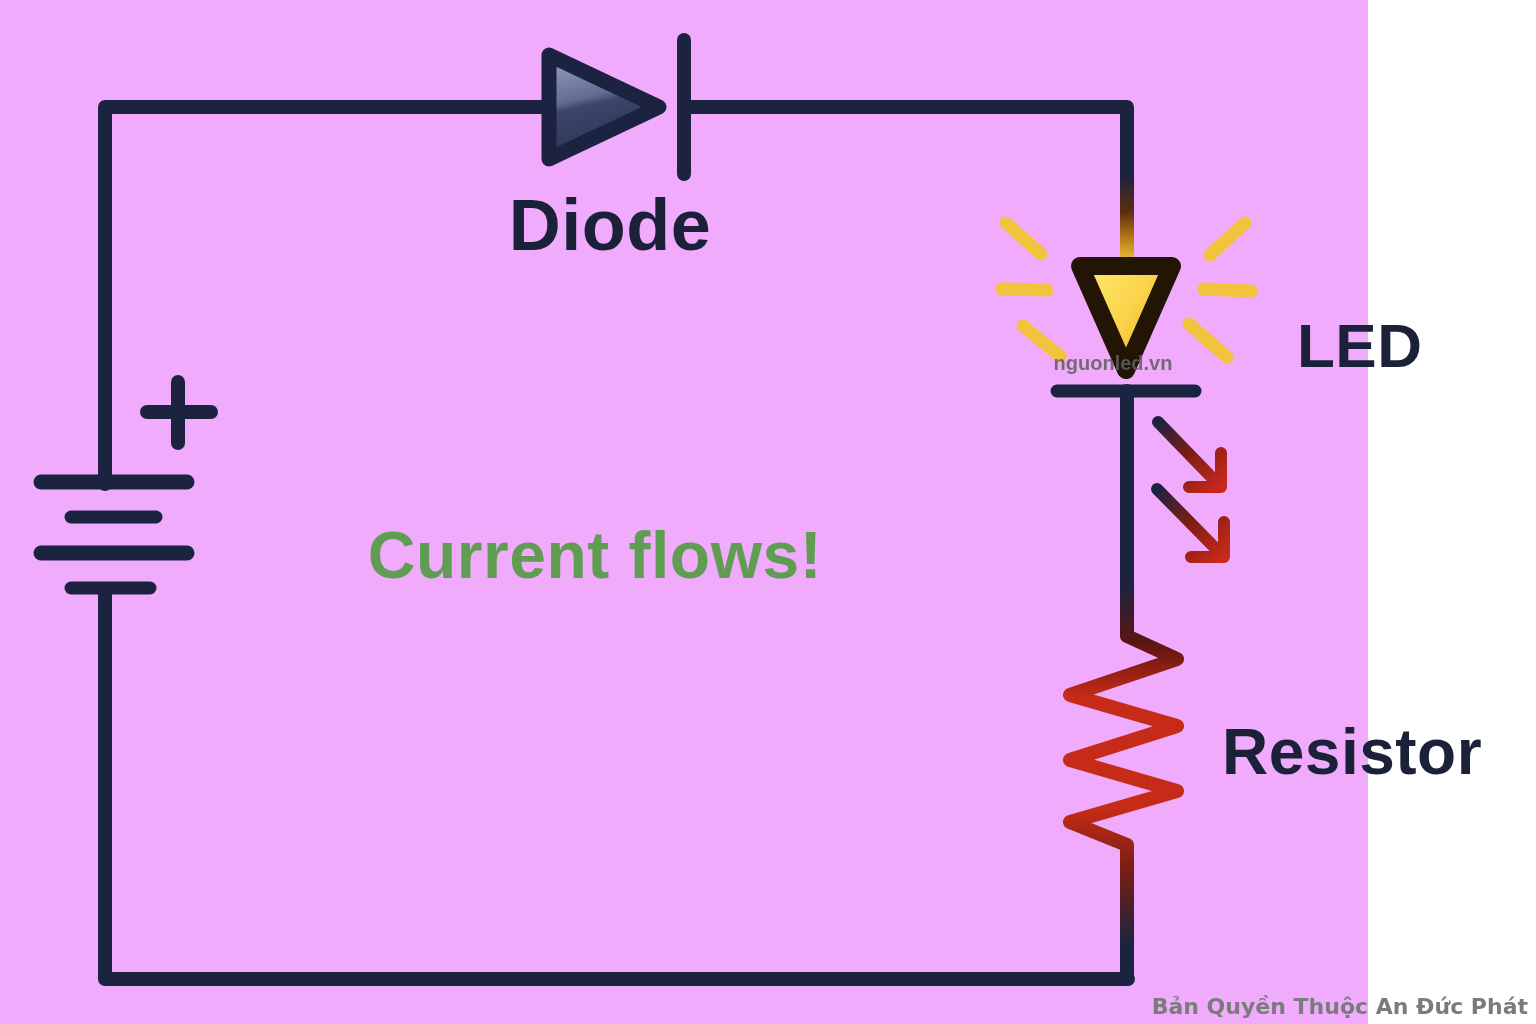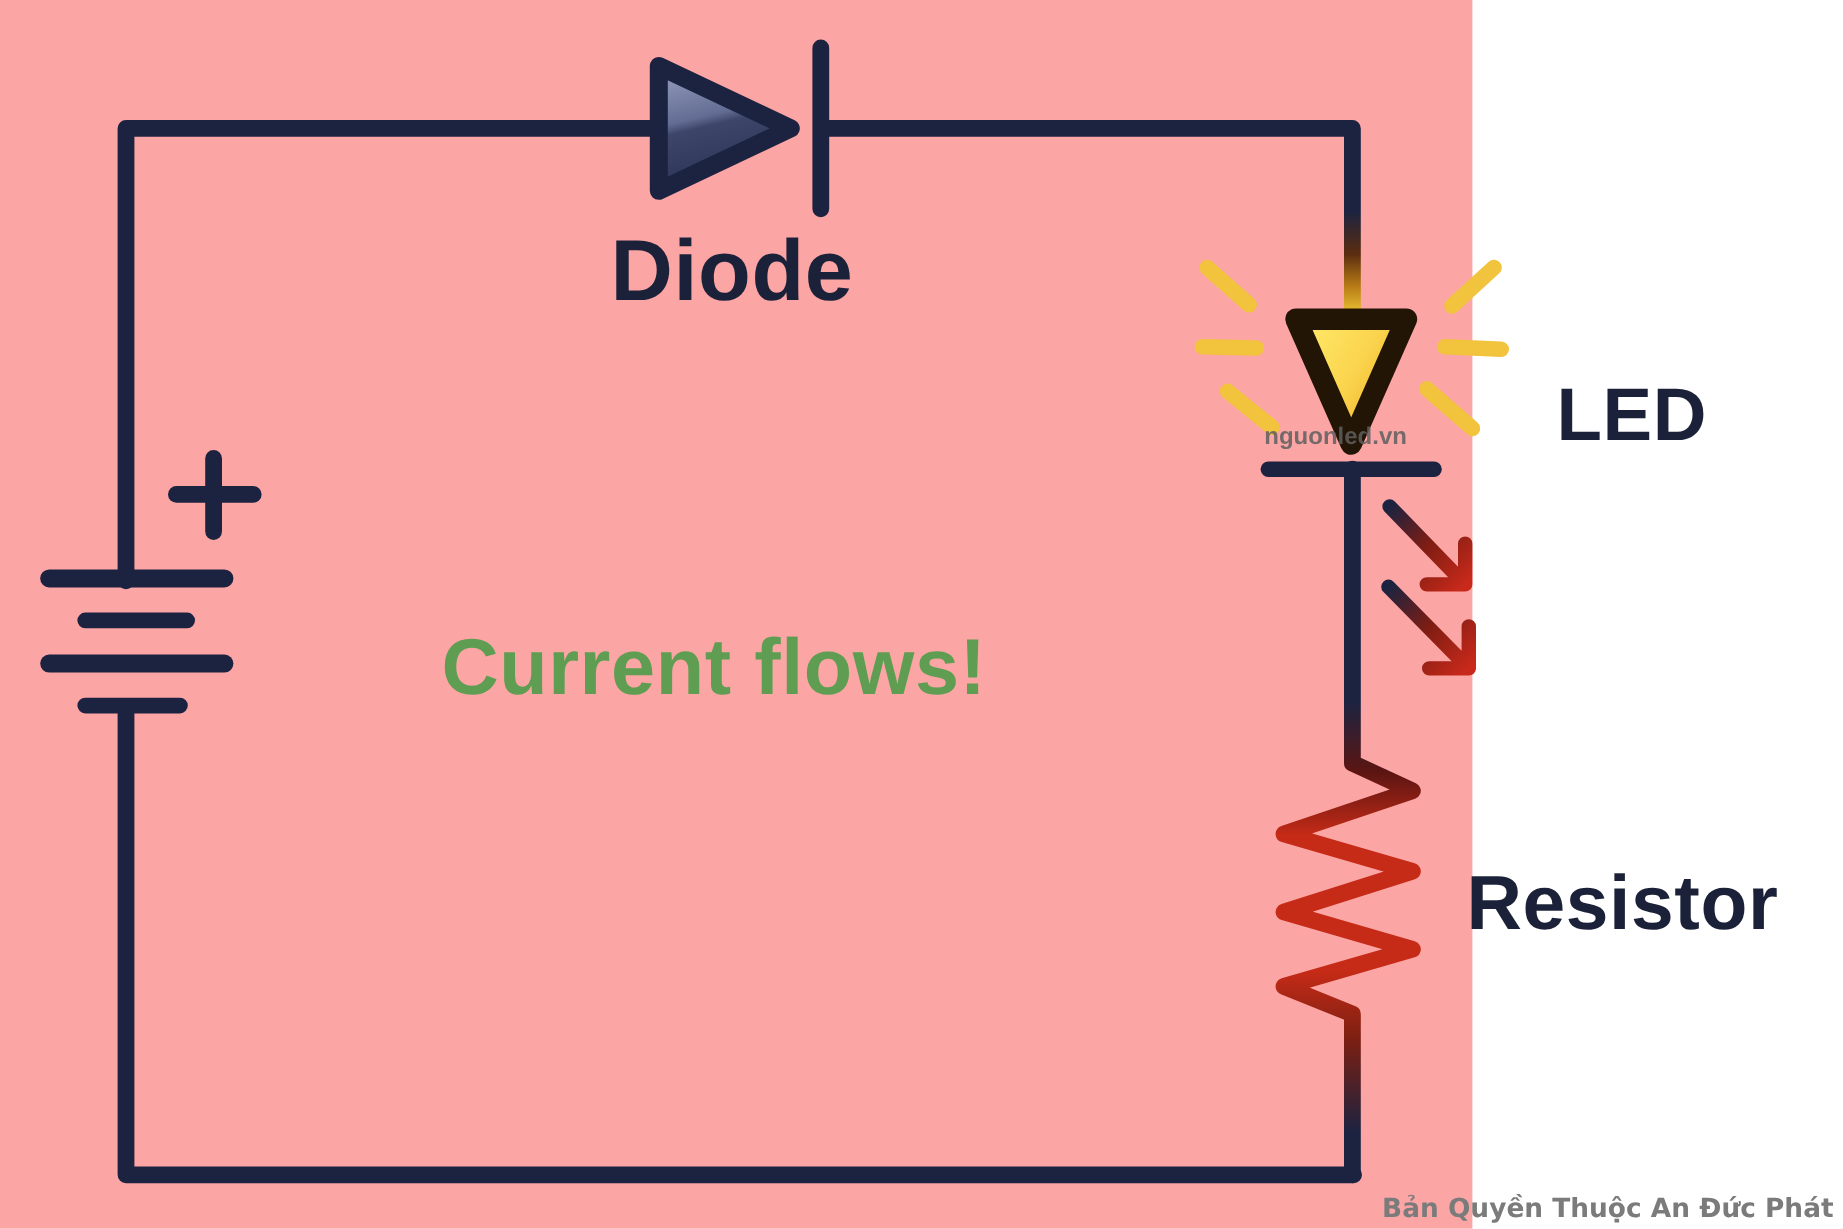--- a/index.html
+++ b/index.html
@@ -5,23 +5,23 @@
   html, body {
     margin: 0;
     padding: 0;
     background: #ffffff;
     width: 1536px;
     height: 1024px;
     overflow: hidden;
   }
   .stage {
     position: relative;
-    width: 1227px;
+    width: 1368px;
     height: 1024px;
-    background: #fca5a5;
+    background: #f0abfc;
   }
   svg.circuit {
     position: absolute;
     left: 0;
     top: 0;
     display: block;
   }
   svg.circuit text {
     font-family: "Liberation Sans", "DejaVu Sans", sans-serif;
   }

